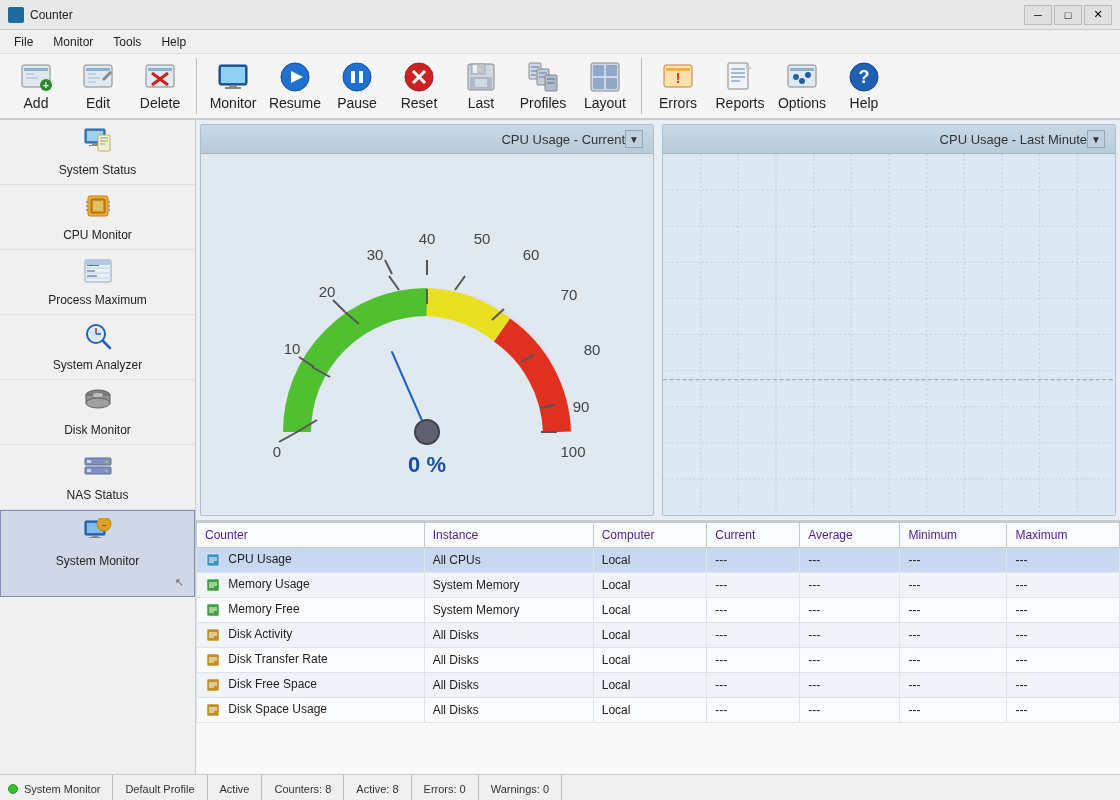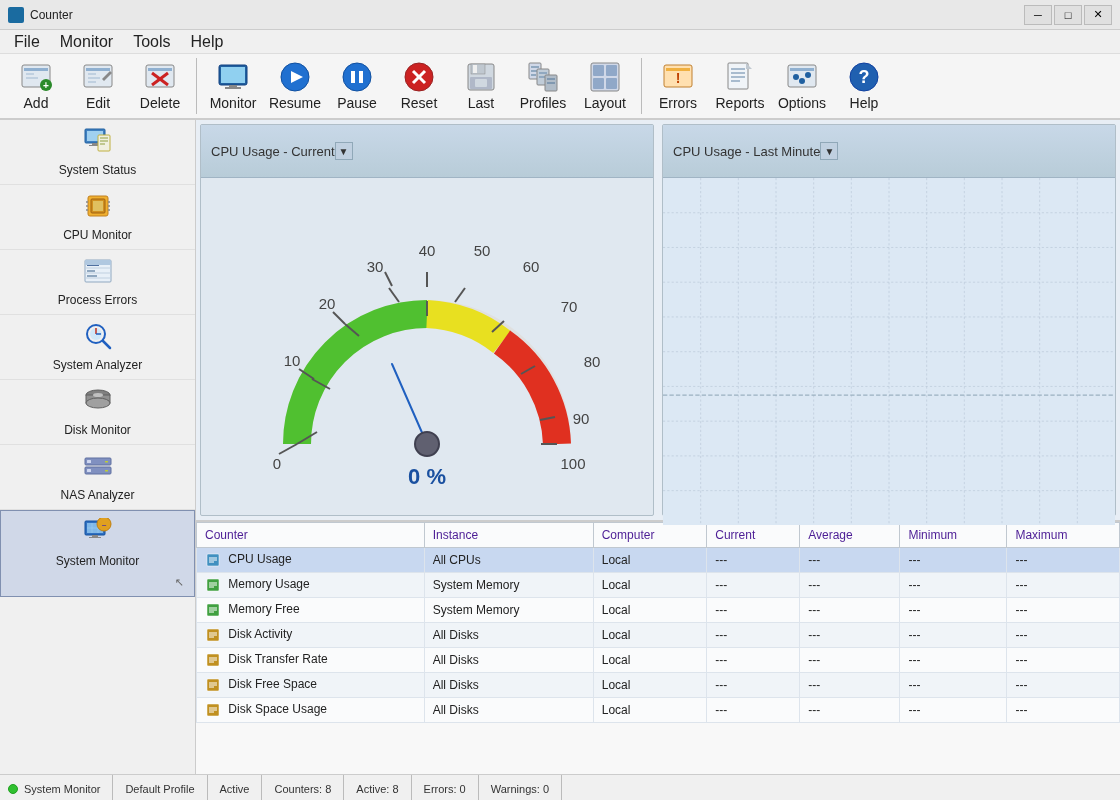--- a/index.html
+++ b/index.html
@@ -7,21 +7,21 @@
 
     
     #title-bar { background: #e8e8e8; height: 30px; display: flex; align-items: center; justify-content: space-between; padding: 0 8px; border-bottom: 1px solid #ccc; }
     #title-bar-left { display: flex; align-items: center; gap: 6px; font-size: 12px; }
     #title-bar-left .app-icon { width: 16px; height: 16px; background: #1a6ba0; border-radius: 2px; display: inline-block; }
     #title-bar-controls { display: flex; gap: 2px; }
     .title-btn { width: 28px; height: 20px; border: 1px solid #bbb; background: #e0e0e0; cursor: pointer; display: flex; align-items: center; justify-content: center; font-size: 11px; }
 
     
     #menu-bar { background: #f0f0f0; height: 24px; display: flex; align-items: center; padding: 0 4px; border-bottom: 1px solid #ddd; }
-    .menu-item { padding: 2px 10px; cursor: pointer; font-size: 16px; }
+    .menu-item { padding: 2px 10px; cursor: pointer; font-size: 12px; }
 
     
     #toolbar { background: #f5f5f5; border-bottom: 2px solid #ccc; display: flex; align-items: center; padding: 4px 6px; gap: 2px; }
     .tool-group { display: flex; gap: 2px; margin-right: 4px; padding-right: 6px; border-right: 1px solid #bbb; }
     .tool-group:last-child { border-right: none; }
     .tool-btn { display: flex; flex-direction: column; align-items: center; justify-content: center; width: 60px; height: 56px; border: 1px solid transparent; background: transparent; cursor: pointer; font-size: 10px; color: #222; padding: 2px; border-radius: 2px; }
     .tool-icon { width: 32px; height: 32px; display: flex; align-items: center; justify-content: center; font-size: 20px; margin-bottom: 2px; }
     .tool-label { font-size: 14px; text-align: center; }
 
     
@@ -34,21 +34,21 @@
     .sidebar-icon { width: 28px; height: 28px; border-radius: 2px; display: flex; align-items: center; justify-content: center; font-size: 16px; flex-shrink: 0; }
 
     
     #content { flex: 1; display: flex; flex-direction: column; background: #e8eef5; overflow: hidden; }
 
     
     #charts-area { display: flex; gap: 0; flex: 1; }
 
     
     .chart-panel { flex: 1; background: #e0e8f0; border: 1px solid #b0bec8; margin: 4px; border-radius: 2px; display: flex; flex-direction: column; }
-    .chart-panel-header { background: linear-gradient(to bottom, #c8d8e8, #b8ccd8); border-bottom: 1px solid #a0b4c4; padding: 17px 10px; display: flex; justify-content: flex-start; align-items: center; font-size: 13px; font-weight: 500; color: #333; }
+    .chart-panel-header { background: linear-gradient(to bottom, #c8d8e8, #b8ccd8); border-bottom: 1px solid #a0b4c4; padding: 5px 10px; display: flex; justify-content: flex-end; align-items: center; font-size: 13px; font-weight: 500; color: #333; }
     .panel-dropdown { width: 18px; height: 18px; background: #c0d0e0; border: 1px solid #90a8b8; display: flex; align-items: center; justify-content: center; cursor: pointer; font-size: 10px; }
     .chart-body { flex: 1; display: flex; align-items: center; justify-content: center; position: relative; }
 
     
     #gauge-container { display: flex; flex-direction: column; align-items: center; justify-content: center; width: 100%; height: 100%; }
     #gauge-value { font-size: 22px; font-weight: bold; color: #1a50a0; margin-top: 4px; }
 
     
     .grid-chart { width: 100%; height: 100%; background: #dce8f4; position: relative; overflow: hidden; }
 
@@ -302,21 +302,21 @@
           <rect x="1" y="3" width="26" height="22" rx="1" fill="#e8f0f8" stroke="#90a8c0" stroke-width="1"></rect>
           <rect x="1" y="3" width="26" height="5" fill="#b0c8e0" rx="1"></rect>
           <line x1="1" y1="11" x2="27" y2="11" stroke="#c0d0e0" stroke-width="1"></line>
           <line x1="1" y1="16" x2="27" y2="16" stroke="#c0d0e0" stroke-width="1"></line>
           <line x1="1" y1="21" x2="27" y2="21" stroke="#c0d0e0" stroke-width="1"></line>
           <rect x="3" y="13" width="8" height="2" fill="#90a8c0"></rect>
           <rect x="3" y="18" width="10" height="2" fill="#90a8c0"></rect>
           <rect x="3" y="8" width="12" height="1" fill="#5070a0"></rect>
         </svg>
       </div>
-      <span>Process Errors</span>
+      <span>Process Maximum</span>
     </div>
     <div class="sidebar-item">
       <div class="sidebar-icon">
         <svg width="28" height="28" viewBox="0 0 28 28">
           <circle cx="12" cy="12" r="9" fill="none" stroke="#2060c0" stroke-width="2"></circle>
           <circle cx="12" cy="12" r="6" fill="#d0e8f8"></circle>
           <line x1="19" y1="19" x2="26" y2="26" stroke="#2060c0" stroke-width="2.5" stroke-linecap="round"></line>
           <line x1="12" y1="6" x2="12" y2="12" stroke="#c03020" stroke-width="1.5"></line>
           <line x1="12" y1="12" x2="17" y2="12" stroke="#2060c0" stroke-width="1.5"></line>
         </svg>
@@ -338,21 +338,21 @@
       <div class="sidebar-icon">
         <svg width="28" height="28" viewBox="0 0 28 28">
           <rect x="1" y="6" width="26" height="7" rx="1" fill="#8090c0" stroke="#6070a0" stroke-width="1"></rect>
           <rect x="3" y="8" width="4" height="3" rx="0.5" fill="#d0d8f0"></rect>
           <rect x="21" y="9" width="3" height="1.5" rx="0.5" fill="#c0d030"></rect>
           <rect x="1" y="15" width="26" height="7" rx="1" fill="#8090c0" stroke="#6070a0" stroke-width="1"></rect>
           <rect x="3" y="17" width="4" height="3" rx="0.5" fill="#d0d8f0"></rect>
           <rect x="21" y="18" width="3" height="1.5" rx="0.5" fill="#c0d030"></rect>
         </svg>
       </div>
-      <span>NAS Analyzer</span>
+      <span>NAS Status</span>
     </div>
     <div class="sidebar-item active">
       <div class="sidebar-icon">
         <svg width="28" height="28" viewBox="0 0 28 28">
           <rect x="1" y="3" width="20" height="14" rx="1" fill="#3070c0" stroke="#1050a0" stroke-width="1"></rect>
           <rect x="3" y="5" width="16" height="10" fill="#80b8e8"></rect>
           <line x1="3" y1="10" x2="19" y2="10" stroke="#a0d0f0" stroke-width="0.5"></line>
           <line x1="8" y1="5" x2="8" y2="15" stroke="#a0d0f0" stroke-width="0.5"></line>
           <line x1="14" y1="5" x2="14" y2="15" stroke="#a0d0f0" stroke-width="0.5"></line>
           <rect x="8" y="17" width="6" height="2" fill="#888"></rect>

